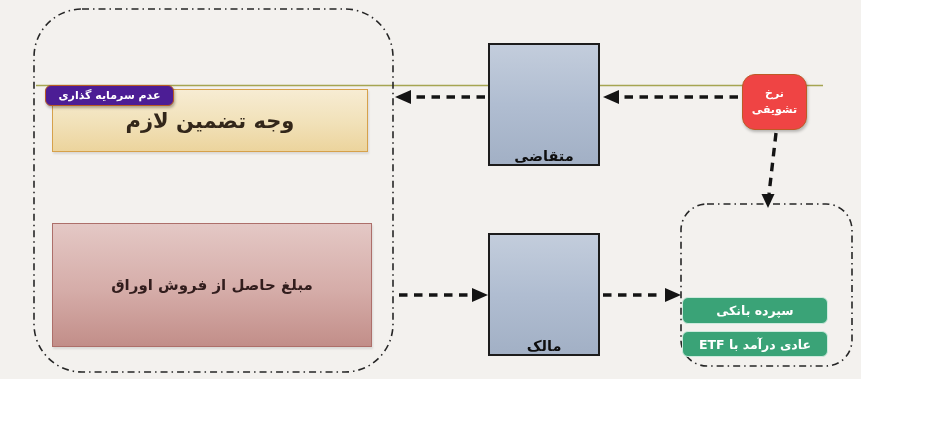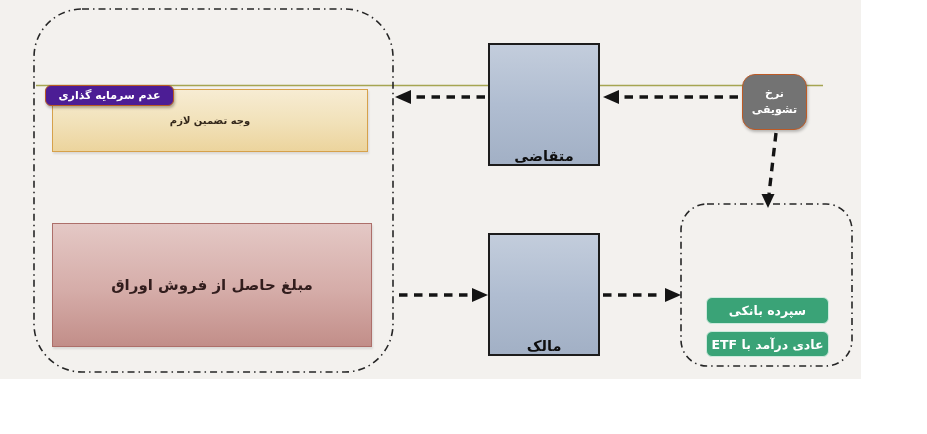--- a/index.html
+++ b/index.html
@@ -5,46 +5,46 @@
   html,body{margin:0;padding:0;background:#ffffff;}
   #stage{position:relative;width:927px;height:434px;background:#ffffff;overflow:hidden;
          font-family:"DejaVu Sans",sans-serif;}
   #slide{position:absolute;left:0;top:0;width:861px;height:379px;background:#f3f1ee;}
   #wires{position:absolute;left:0;top:0;width:927px;height:434px;}
   .box{position:absolute;box-sizing:border-box;display:flex;flex-direction:column;
        align-items:center;justify-content:center;text-align:center;font-weight:bold;}
   
   .guarantee{left:52px;top:89px;width:316px;height:63px;
     background:linear-gradient(180deg,#f7ecd3 0%,#f1e1b8 55%,#ecd49d 100%);
-    border:1.5px solid #d6a14b;color:#33271a;font-size:10px;
+    border:1.5px solid #d6a14b;color:#33271a;font-size:21px;
     box-shadow:1px 2px 2px rgba(0,0,0,0.10);}
   
   .tag{left:45px;top:85px;width:129px;height:21px;background:#4c1d95;
     border:1px solid #b95a24;border-radius:6px;color:#ffffff;font-size:11px;
     box-shadow:1px 2px 3px rgba(0,0,0,0.30);z-index:3;}
   
   .proceeds{left:52px;top:223px;width:320px;height:124px;
     background:linear-gradient(180deg,#e4c8c5 0%,#d5aca8 55%,#c28e89 100%);
     border:1.5px solid #ad6f6a;color:#321d1d;font-size:15px;line-height:37px;
     box-shadow:1px 2px 2px rgba(0,0,0,0.10);}
   
   .steel{width:112px;height:123px;left:488px;
     background:linear-gradient(180deg,#c3cddc 0%,#b0bdd1 50%,#a2b0c5 100%);
     border:2px solid #1c1c1c;color:#0e0e0e;font-size:14.5px;justify-content:flex-end;}
   .demander{top:43px;}
   .owner{top:233px;}
   
-  .orangebox{background:#737373;border:1.5px solid #bd5a25;color:#ffffff;
+  .orangebox{background:#ef4444;border:1.5px solid #bd5a25;color:#ffffff;
     box-shadow:1px 2px 3px rgba(0,0,0,0.25);}
   .incentive{left:742px;top:74px;width:65px;height:56px;border-radius:13px;
     font-size:11px;line-height:16px;}
   .profit{left:717px;top:212px;width:97px;height:79px;border-radius:16px;
     font-size:11.5px;line-height:17px;}
   
-  .greenbox{left:706px;width:123px;background:#3aa377;border:1.5px solid #cdeadd;
+  .greenbox{left:682px;width:146px;background:#3aa377;border:1.5px solid #cdeadd;
     border-radius:6px;color:#ffffff;font-size:12.5px;}
   .bank{top:297px;height:27px;}
   .etf{top:331px;height:26px;}
 </style>
 </head>
 <body>
 
 <div id="stage">
   <div id="slide"></div>
 

